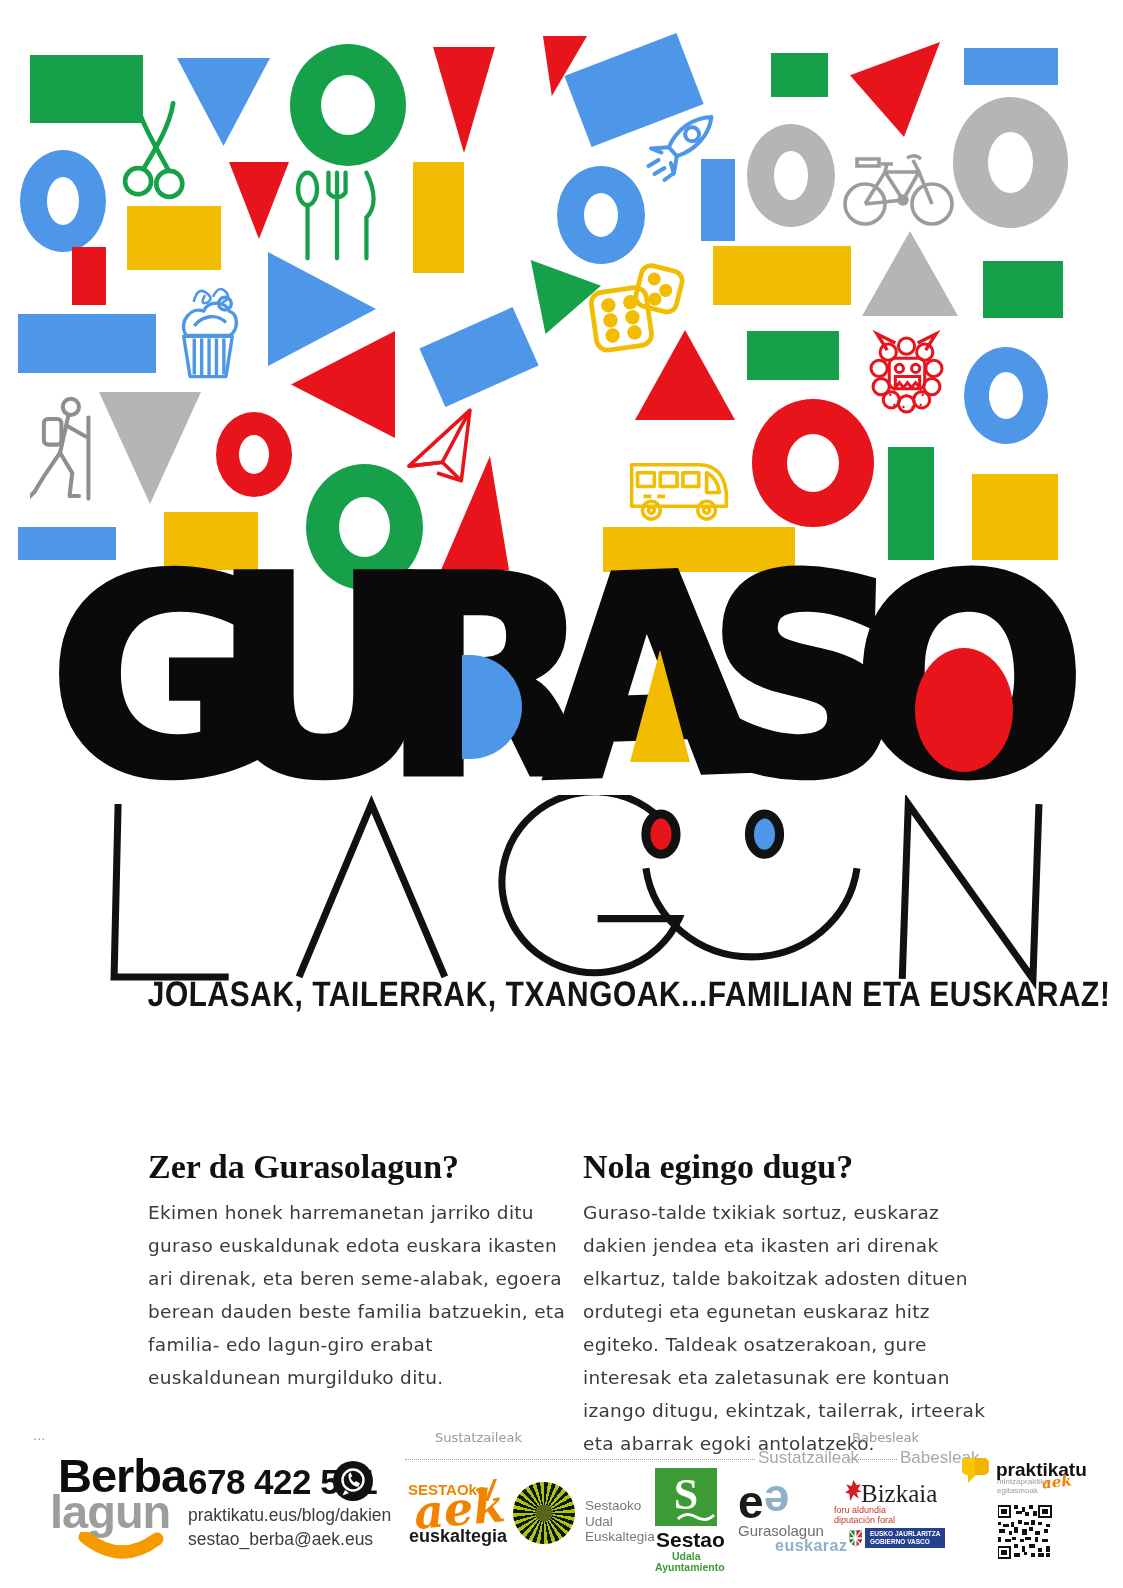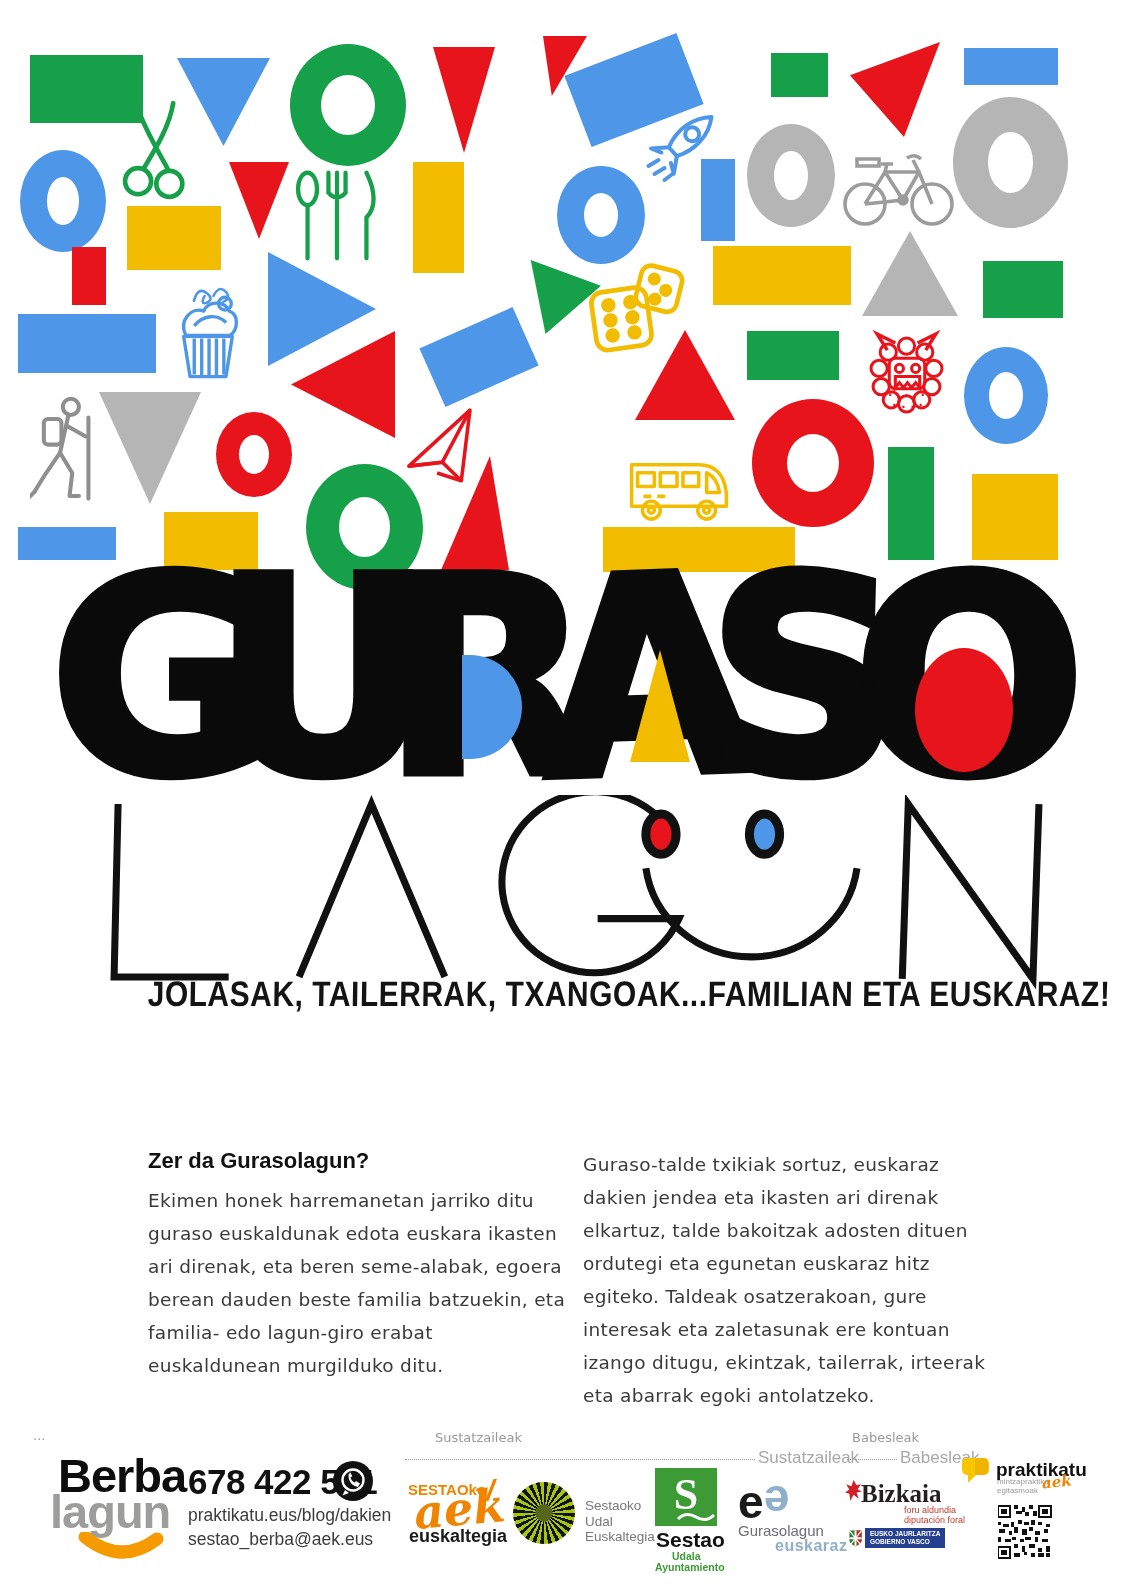--- a/index.html
+++ b/index.html
@@ -27,21 +27,21 @@
   
   #tagline{position:absolute;left:148px;top:974px;width:820px;font-weight:bold;font-size:30px;
            letter-spacing:.5px;color:#141414;transform:scaleY(1.18) skewX(-1deg);transform-origin:left top;
            font-family:"Liberation Sans",sans-serif;white-space:nowrap;}
   #banner{position:absolute;left:148px;top:1037px;width:827px;height:97px;background:#0d0d0d;color:#fff;
           text-align:center;font-family:"Liberation Sans",sans-serif;}
   #banner .l1{font-size:31px;font-weight:bold;letter-spacing:1px;margin-top:8px;}
   #banner .l2{font-size:47px;font-weight:bold;letter-spacing:2px;margin-top:1px;}
   
   .col{position:absolute;top:1148px;color:#333;}
-  .col h3{margin:0 0 10px 0;font-size:22px;color:#111;font-family:Liberation Sans, sans-serif;}
+  .col h3{margin:0 0 10px 0;font-size:34px;color:#111;font-family:Liberation Serif, serif;}
   .col p{margin:0 0 30px 0;font-size:18.5px;line-height:33px;letter-spacing:.3px;color:#3a3a3a;}
   
   .flabel{position:absolute;font-size:13px;color:#9a9a9a;}
   .dotline{position:absolute;border-bottom:1.5px dotted #9b9b9b;height:14px;}
   .dotlabel{position:absolute;font-size:17px;color:#a8a8a8;font-family:"Liberation Sans",sans-serif;}
   #berba-word1{position:absolute;left:58px;top:1448px;font-size:47px;font-weight:bold;color:#0d0d0d;
                font-family:"Liberation Sans",sans-serif;letter-spacing:-1px;}
   #berba-word2{position:absolute;left:50px;top:1484px;font-size:47px;font-weight:bold;color:#9d9d9c;
                font-family:"Liberation Sans",sans-serif;letter-spacing:-1px;}
   #phone{position:absolute;left:188px;top:1462px;font-size:35px;font-weight:bold;color:#111;
@@ -248,20 +248,21 @@
     </svg>
   </div>
 
   <div id="tagline">JOLASAK, TAILERRAK, TXANGOAK...FAMILIAN ETA EUSKARAZ!</div>
 
   <div class="col" style="left:148px;width:418px;">
     <h3>Zer da Gurasolagun?</h3>
     <p>Ekimen honek harremanetan jarriko ditu guraso euskaldunak edota euskara ikasten ari direnak, eta beren seme-alabak, egoera berean dauden beste familia batzuekin, eta familia- edo lagun-giro erabat euskaldunean murgilduko ditu.</p>
   </div>
   <div class="col" style="left:583px;width:405px;">
+    <h3>Nola egingo dugu?</h3>
     <p>Guraso-talde txikiak sortuz, euskaraz dakien jendea eta ikasten ari direnak elkartuz, talde bakoitzak adosten dituen ordutegi eta egunetan euskaraz hitz egiteko. Taldeak osatzerakoan, gure interesak eta zaletasunak ere kontuan izango ditugu, ekintzak, tailerrak, irteerak eta abarrak egoki antolatzeko.</p>
   </div>
 
   <div class="flabel" style="left:33px;top:1428px;">...</div>
   <div class="flabel" style="left:435px;top:1430px;">Sustatzaileak</div>
   <div class="flabel" style="left:852px;top:1430px;">Babesleak</div>
   <div class="dotline" style="left:405px;top:1445px;width:350px;"></div>
   <div class="dotlabel" style="left:758px;top:1448px;">Sustatzaileak</div>
   <div class="dotline" style="left:847px;top:1445px;width:50px;"></div>
   <div class="dotlabel" style="left:900px;top:1448px;">Babesleak</div>
@@ -312,22 +313,22 @@
     <span style="color:#1a1a1a;">e</span><span style="color:#8fb0c9;display:inline-block;transform:rotate(180deg);">e</span>
   </div>
   <div class="logo-txt" style="left:738px;top:1522px;font-size:15px;color:#6d6e71;">Gurasolagun</div>
   <div class="logo-txt" style="left:738px;top:1537px;font-size:16px;font-weight:bold;color:#8fb0c9;letter-spacing:.5px;margin-left:37px;">euskaraz</div>
 
   <div class="accent icon" style="left:845px;top:1479px;width:17px;height:23px;">
     <svg viewBox="0 0 16 22">
         <path d="M8,1 L11,6 L15,5 L12,10 L16,12 L11,13 L13,19 L8,15 L5,21 L4,14 L0,13 L4,10 L1,5 L6,7 Z" fill="#d21e26"></path>
       </svg>
   </div>
-  <div class="logo-txt" style="left:861px;top:1480px;font-size:25px;font-weight:bold;color:#231f20;font-family:'Liberation Serif',serif;">Bizkaia</div>
-  <div class="logo-txt" style="left:904px;top:1505px;font-size:9px;color:#c0392b;line-height:10px;">
+  <div class="logo-txt" style="left:861px;top:1480px;font-size:25px;font-weight:normal;color:#231f20;font-family:'Liberation Serif',serif;">Bizkaia</div>
+  <div class="logo-txt" style="left:834px;top:1505px;font-size:9px;color:#c0392b;line-height:10px;">
     <div>foru aldundia</div>
     <div>diputación foral</div>
   </div>
 
   <div style="position:absolute;left:848px;top:1528px;display:flex;align-items:center;">
     <svg width="15" height="17" viewBox="0 0 12 14">
         <path d="M1,0.5 h10 v8 c0,3 -5,5 -5,5 c0,0 -5,-2 -5,-5 z" fill="#2e7d32"></path>
         <path d="M6,0.5 h5 v8 c0,3 -5,5 -5,5 z" fill="#c62828"></path>
         <path d="M1,0.5 L11,13 M11,0.5 L1,13" stroke="#fff" stroke-width="1"></path>
         <rect x="5.2" y="0.5" width="1.6" height="13" fill="#fff"></rect>

